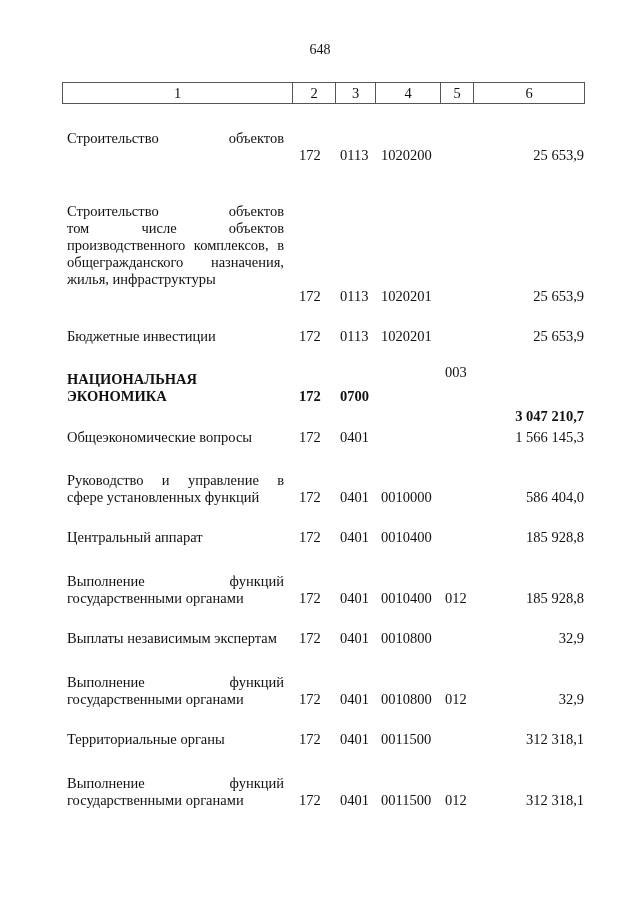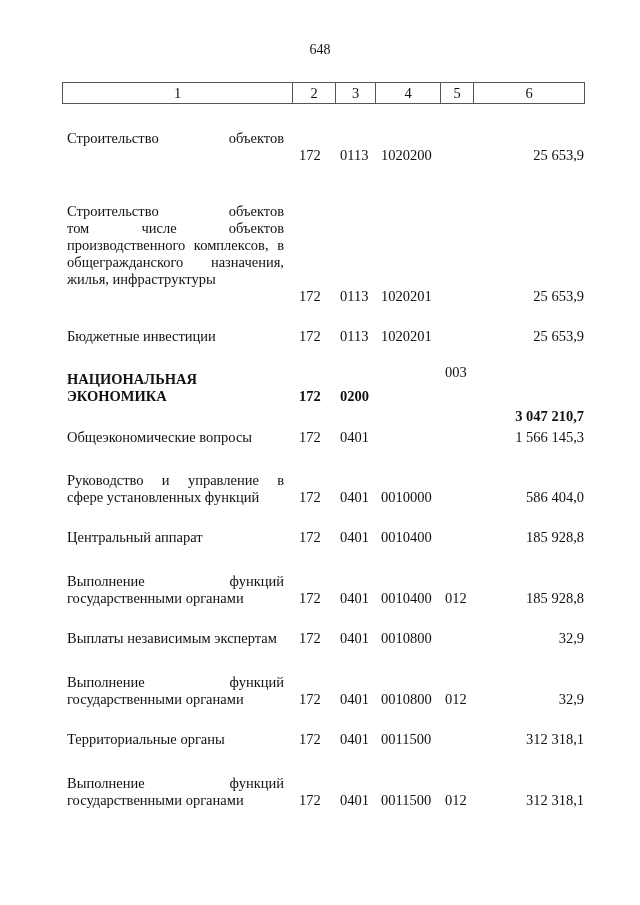--- a/index.html
+++ b/index.html
@@ -88,21 +88,21 @@
       <div class="cell c4" style="top: 0px;">1020201</div>
       <div class="cell c5" style="top: 0px; margin-top: 36px;">003</div>
       <div class="cell c6" style="top: 0px;">25 653,9</div>
     </div>
     <div class="row bold" style="top: 371px;">
       <div class="desc">
         <span class="line">НАЦИОНАЛЬНАЯ</span>
         <span class="line">ЭКОНОМИКА</span>
       </div>
       <div class="cell c2" style="top: 17px;">172</div>
-      <div class="cell c3" style="top: 17px;">0200</div>
+      <div class="cell c3" style="top: 17px;">0700</div>
       <div class="cell c4" style="top: 17px;"></div>
       <div class="cell c5" style="top: 17px;"></div>
       <div class="cell c6" style="top: 17px; margin-top: 20px;">3 047 210,7</div>
     </div>
     <div class="row" style="top: 429px;">
       <div class="desc">
         <span class="line">Общеэкономические вопросы</span>
       </div>
       <div class="cell c2" style="top: 0px;">172</div>
       <div class="cell c3" style="top: 0px;">0401</div>

